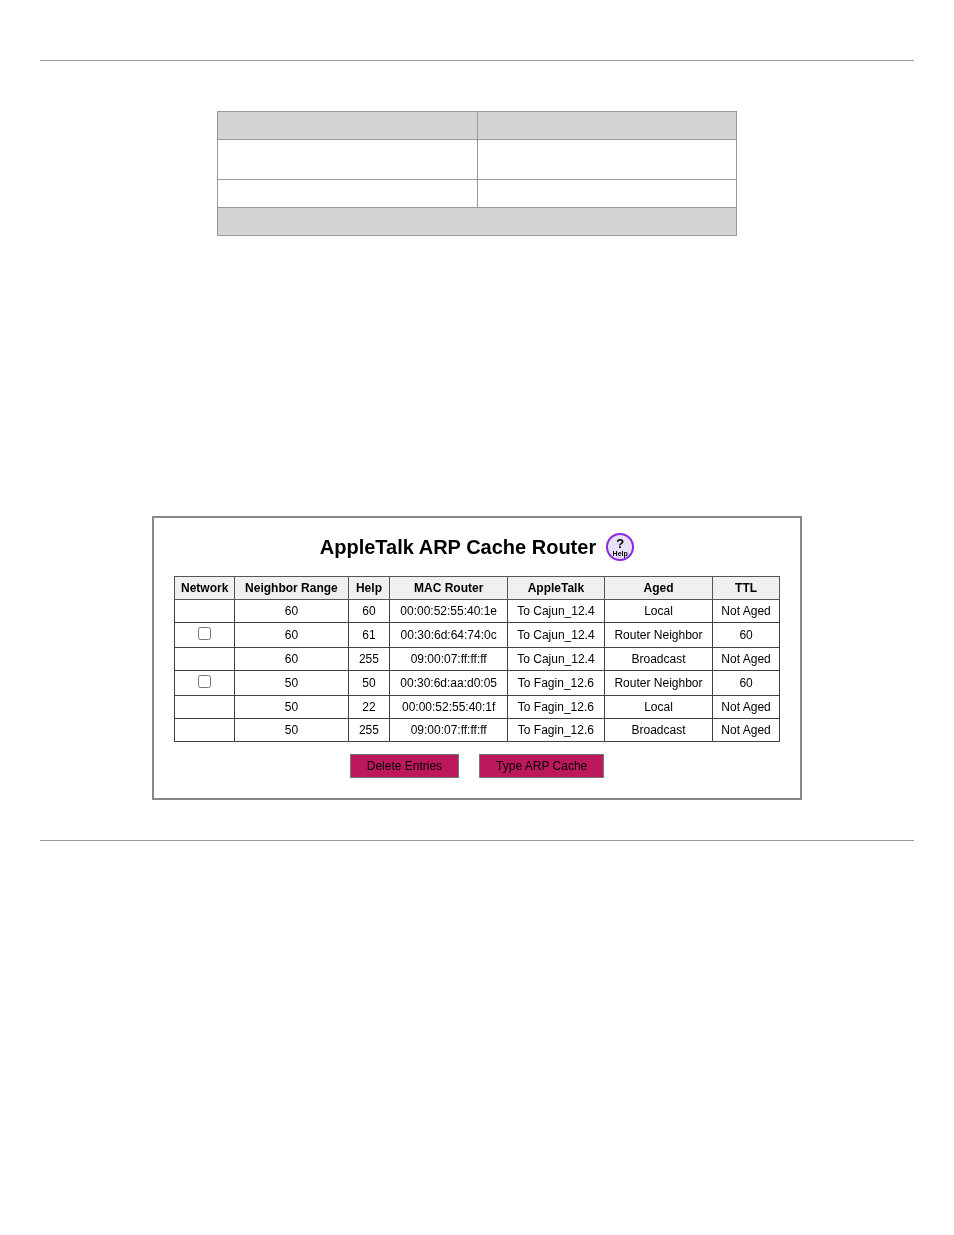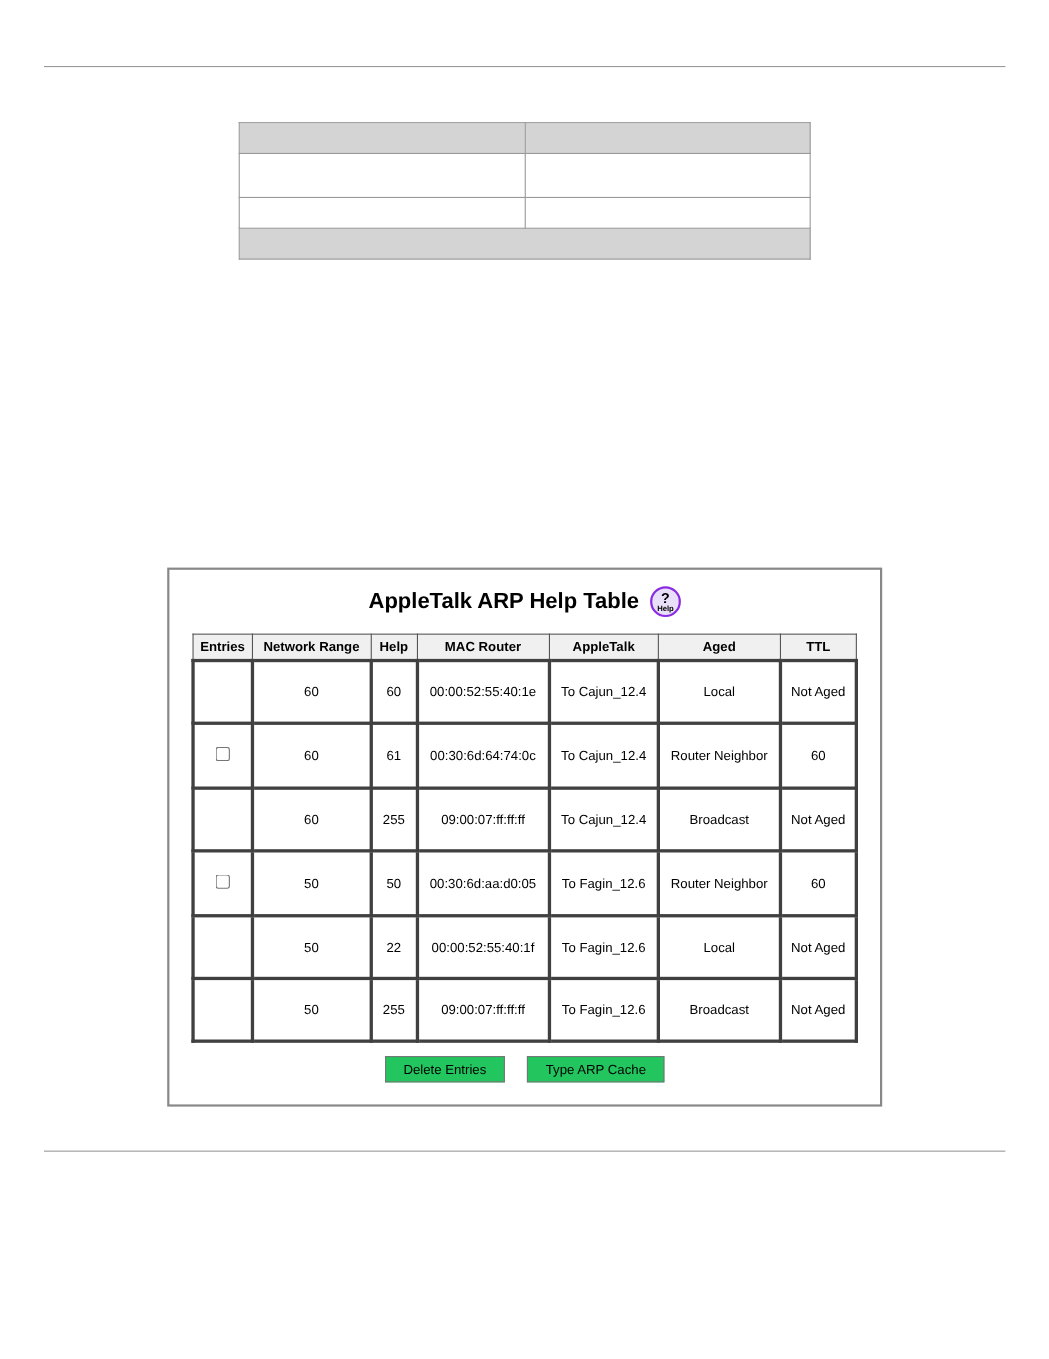--- a/index.html
+++ b/index.html
@@ -135,22 +135,22 @@
 
     .arp-table th {
       border: 1px solid #555;
       padding: 4px 6px;
       background: #f0f0f0;
       text-align: center;
       font-weight: bold;
     }
 
     .arp-table td {
-      border: 3px solid #404040;
-      padding: 20px 6px;
+      border: 1px solid #404040;
+      padding: 4px 6px;
       text-align: center;
       background: #ffffff;
     }
 
     .arp-table td.select-cell {
       width: 38px;
     }
 
     .arp-table input[type="checkbox"] {
       cursor: pointer;
@@ -158,21 +158,21 @@
 
     .btn-row {
       display: flex;
       justify-content: center;
       gap: 20px;
       margin-top: 12px;
     }
 
     .btn {
       border: 1px solid #777;
-      background: #22c55e;
+      background: #be185d;
       padding: 4px 16px;
       font-size: 12px;
       cursor: pointer;
       font-family: Arial, Helvetica, sans-serif;
     }
   </style>
 </head>
 <body>
 
 <div class="page-wrapper">
@@ -198,32 +198,32 @@
         <td colspan="2"></td>
       </tr>
     </tbody>
       </table>
   </div>
 
   <div class="main-section">
     <div class="arp-container">
 
       <div class="arp-title-row">
-        <span class="arp-title">AppleTalk ARP Help Table</span>
+        <span class="arp-title">AppleTalk ARP Cache Router</span>
         <div class="help-icon">
           <span class="help-q">?</span>
           <span class="help-text">Help</span>
         </div>
       </div>
 
       <table class="arp-table">
         <thead>
           <tr>
-            <th>Entries</th>
-            <th>Network Range</th>
+            <th>Network</th>
+            <th>Neighbor Range</th>
             <th>Help</th>
             <th>MAC Router</th>
             <th>AppleTalk</th>
             <th>Aged</th>
             <th>TTL</th>
           </tr>
         </thead>
         <tbody id="arp-tbody">
 
         <tr>

